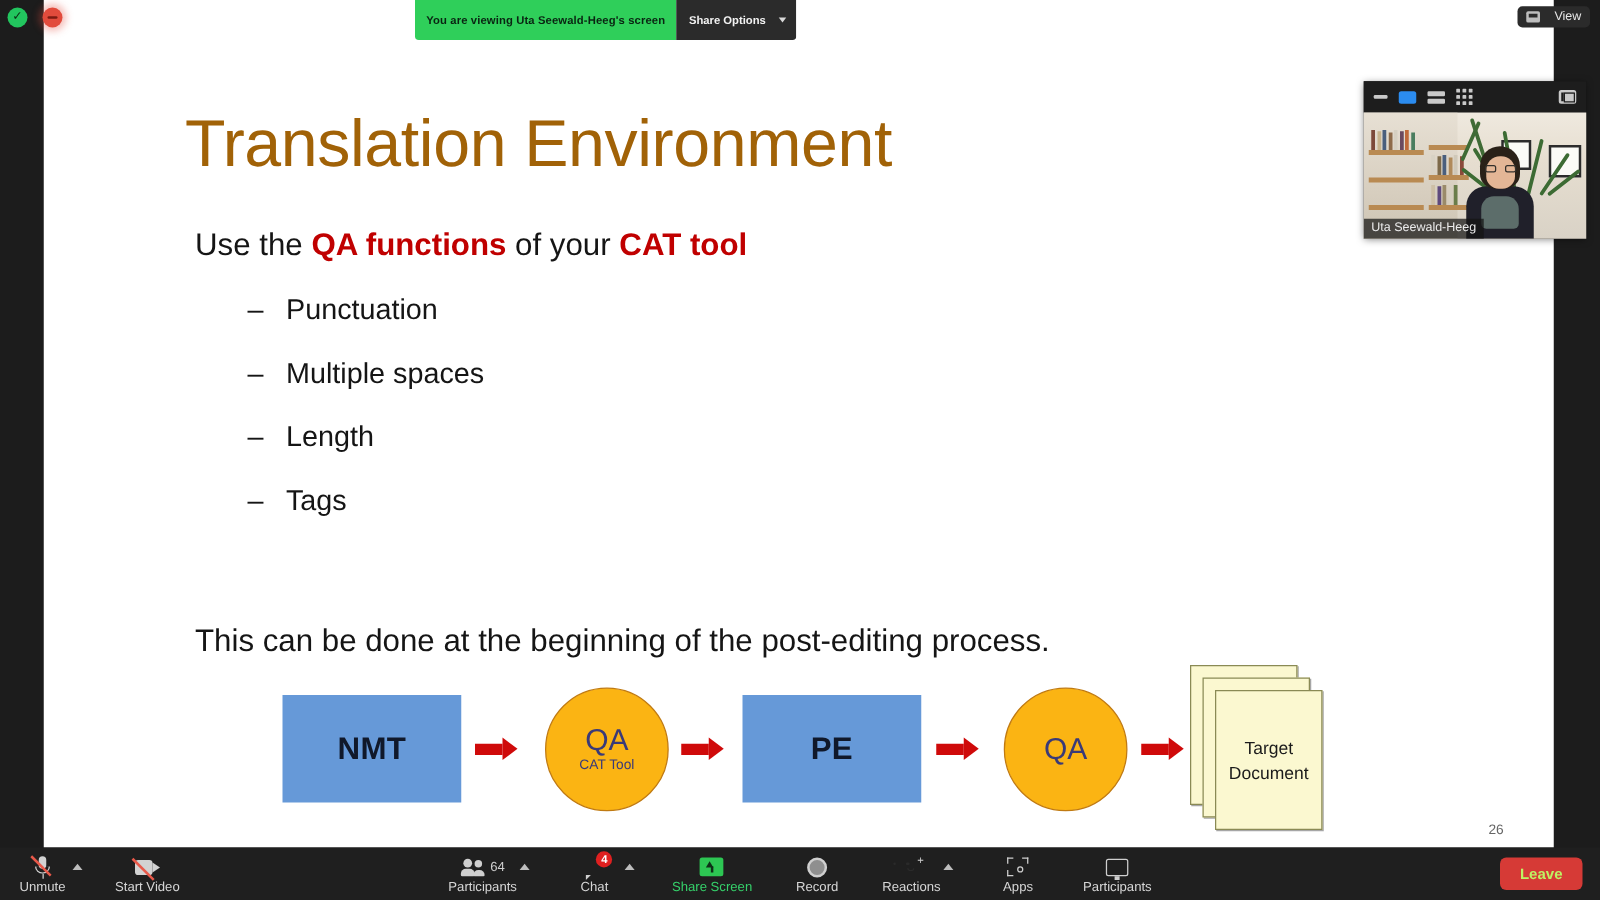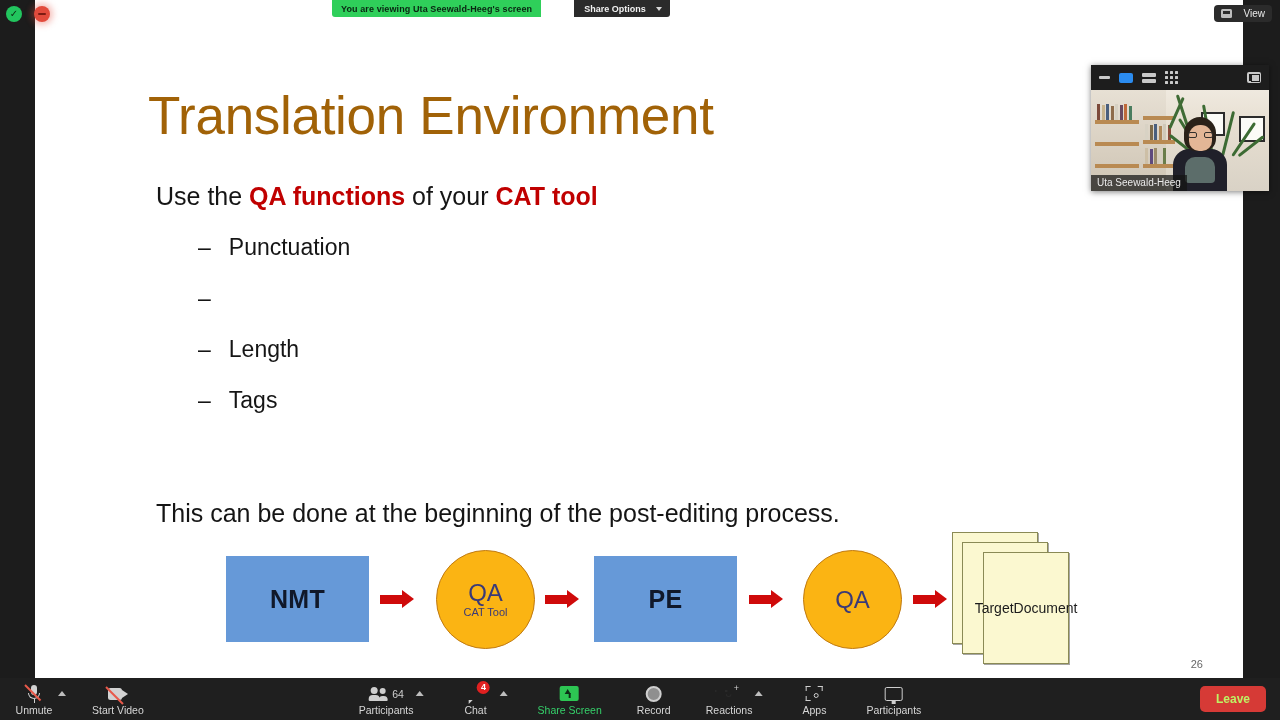--- a/index.html
+++ b/index.html
@@ -26,26 +26,25 @@
          display: flex; align-items: center; justify-content: center;
          font-size: 10px; line-height: 1; color: #0b2b12; }
   .dot-green { background: #22c55e; }
   .dot-red   { background: #e24b3c; box-shadow: 0 0 6px 3px rgba(226,75,60,.35); }
   .dot-red span { display:block; width: 8px; height: 2px; background: #7d1b12; border-radius:1px; }
 
   
   .share-bar {
     position: absolute; top: 0; left: 332px;
     display: flex; align-items: stretch;
-    height: 17px;
+    height: 32px;
     z-index: 50;
     border-radius: 0 0 3px 3px;
     overflow: hidden;
     font-size: 9px;
-    gap: 33px;
   }
   .share-bar .viewing {
     background: #2fcf5a;
     color: #0a2412;
     font-weight: bold;
     display: flex; align-items: center;
     padding: 0 9px;
     letter-spacing: .1px;
     white-space: nowrap;
   }
@@ -169,25 +168,24 @@
   }
 
   .docs { position: absolute; }
   .doc-sheet {
     position: absolute;
     background: #FBF8D0;
     border: 1px solid #8a8a55;
     box-shadow: 1px 1px 0 rgba(0,0,0,.35);
   }
   .doc-front {
-    display: flex; flex-direction: row;
+    display: flex; flex-direction: column;
     align-items: center; justify-content: center;
     font-size: 14px; color: #1b1b1b; line-height: 1.45;
     text-align: center;
-    margin-left: 11px;
   }
 
   
   .thumb {
     position: absolute; right: 11px; top: 65px;
     width: 178px; height: 126px;
     background: #141414;
     z-index: 60;
     box-shadow: 0 1px 6px rgba(0,0,0,.5);
   }
@@ -431,20 +429,21 @@
 
     <div class="lead"><span>Use the </span><b>QA functions</b><span> of your </span><b>CAT tool</b></div>
 
     <ul class="bullets">
       <li>
         <span class="dash">–</span>
         <span>Punctuation</span>
       </li>
       <li>
         <span class="dash">–</span>
+        <span>Multiple spaces</span>
       </li>
       <li>
         <span class="dash">–</span>
         <span>Length</span>
       </li>
       <li>
         <span class="dash">–</span>
         <span>Tags</span>
       </li>
     </ul>

